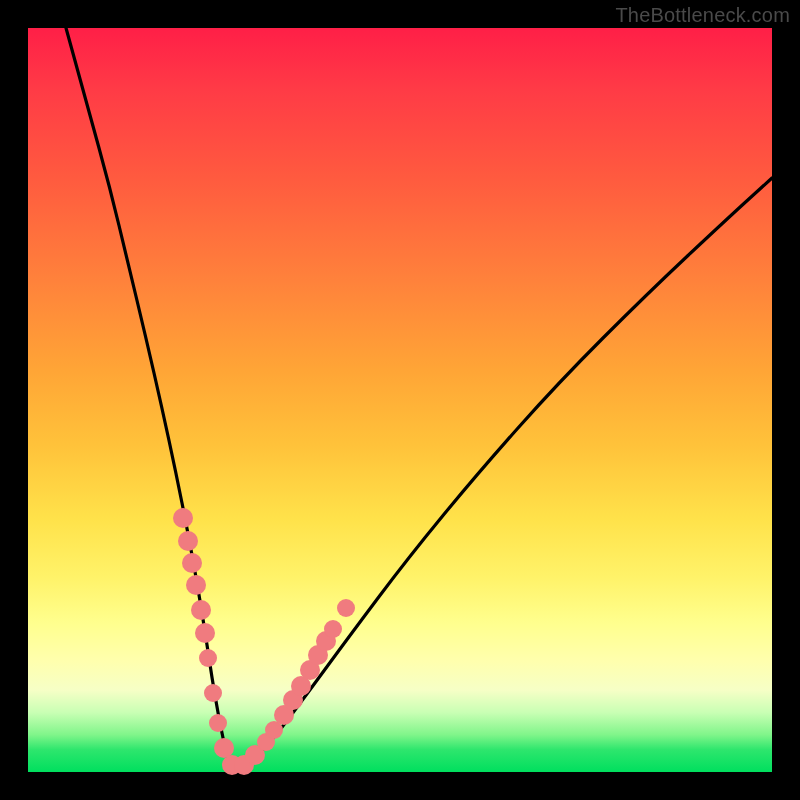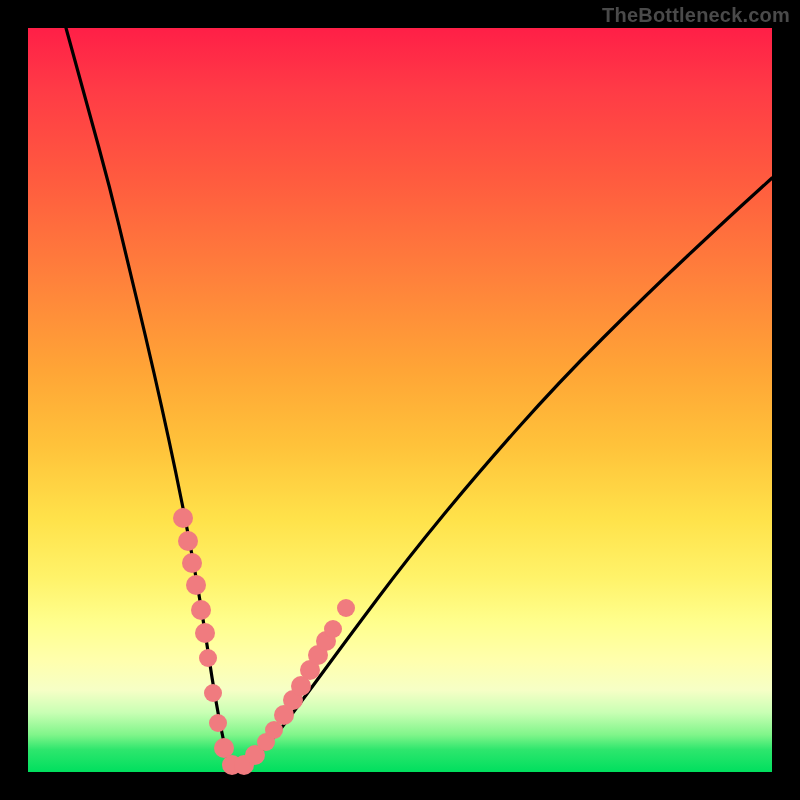--- a/index.html
+++ b/index.html
@@ -48,21 +48,21 @@
     width: 744px;
     height: 744px;
     overflow: visible;
   }
   .watermark {
     position: absolute;
     top: 4px;
     right: 10px;
     color: #4a4a4a;
     font-size: 20px;
-    font-weight: 700;
+    font-weight: 400;
     letter-spacing: 0.2px;
     margin-left: 34px;
   }
 </style>
 </head>
 <body>
 
 <div class="frame">
   <div class="plot-area">
     <svg class="curve" viewBox="0 0 744 744" preserveAspectRatio="none">

